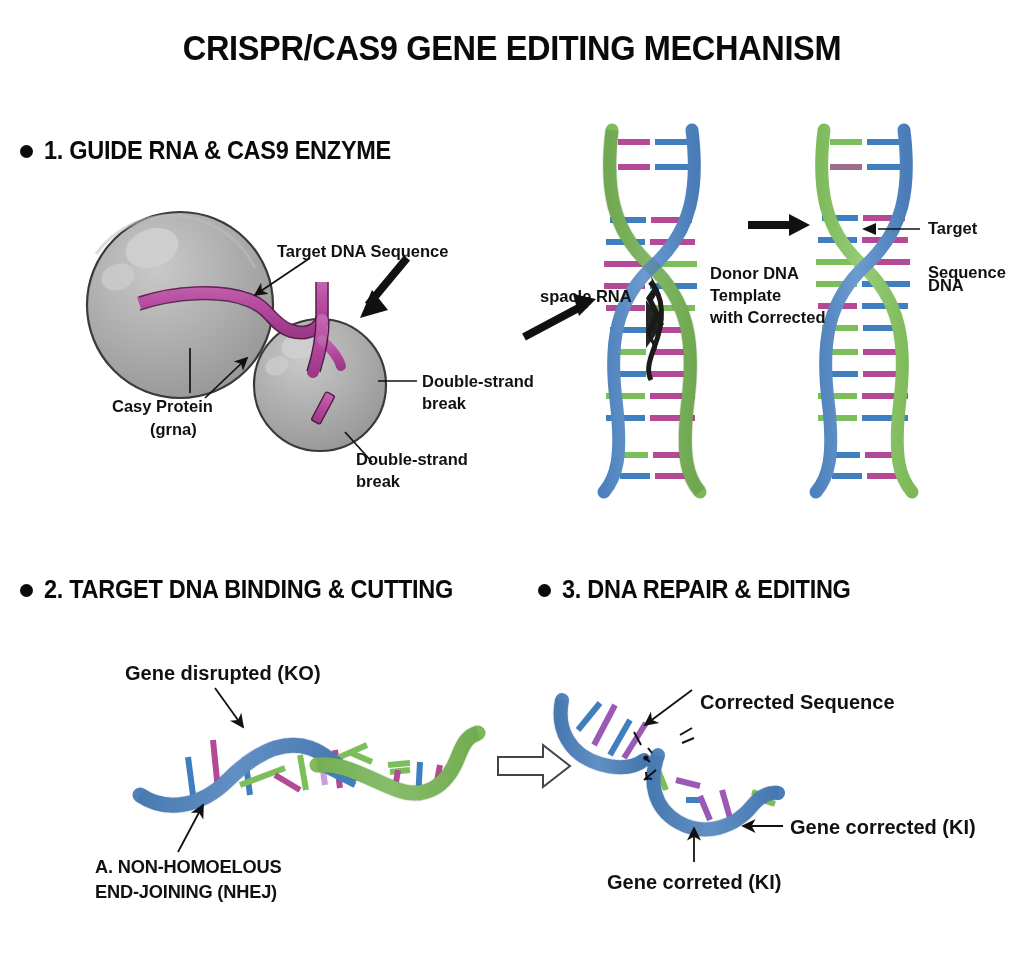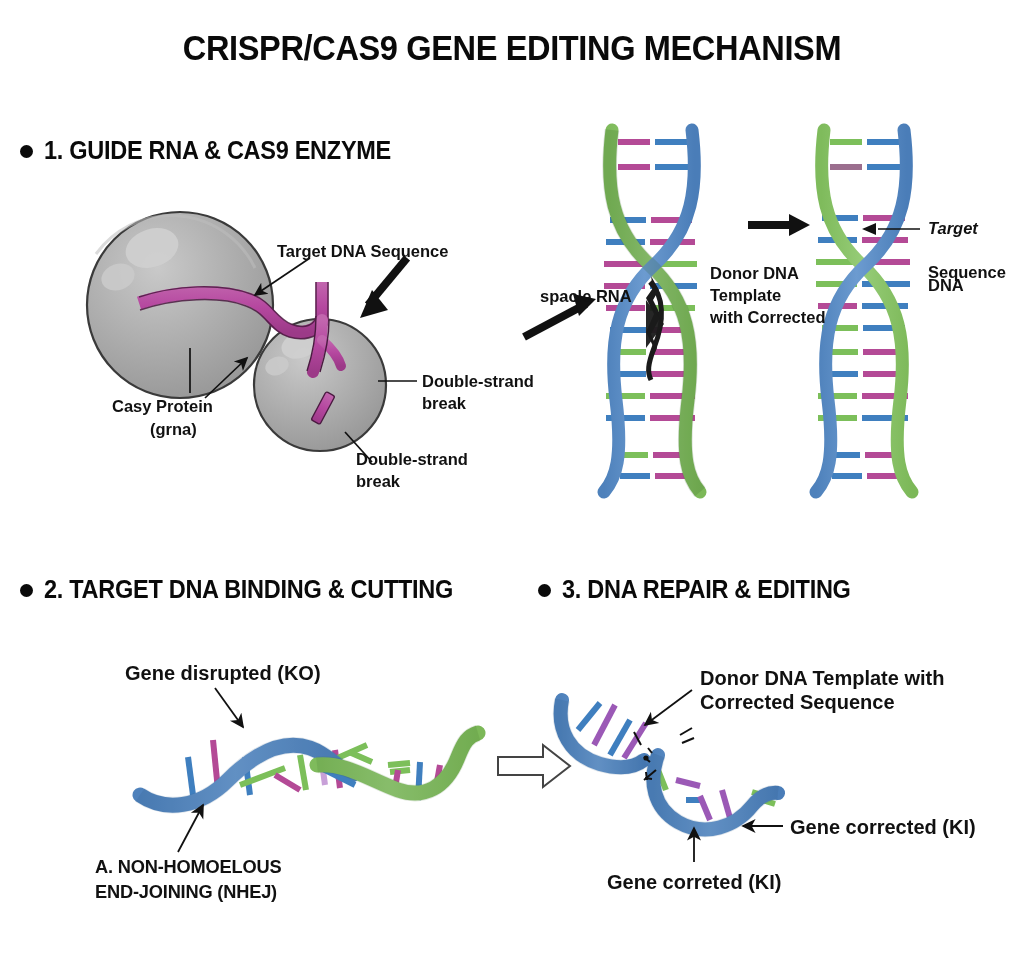--- a/index.html
+++ b/index.html
@@ -339,29 +339,28 @@
 
   <div class="txt label" style="left:356px;top:450px;">Double-strand</div>
   <div class="txt label" style="left:356px;top:472px;">break</div>
 
   <div class="txt label" style="left:528px;top:287px;margin-left:12px;">spacle RNA</div>
 
   <div class="txt label" style="left:710px;top:264px;text-align:right;">Donor DNA</div>
   <div class="txt label" style="left:710px;top:286px;">Template</div>
   <div class="txt label" style="left:710px;top:308px;text-align:center;">with Corrected</div>
 
-  <div class="txt label" style="left:928px;top:219px;font-style:italic;">Target</div>
+  <div class="txt label" style="left:928px;top:219px;">Target</div>
   <div class="txt label" style="left:928px;top:241px;margin-top:35px;">DNA</div>
   <div class="txt label" style="left:928px;top:263px;">Sequence</div>
 
   <div class="txt label big" style="left:125px;top:662px;">Gene disrupted (KO)</div>
 
   <div class="txt label caps" style="left:95px;top:856px;">A. NON-HOMOELOUS</div>
   <div class="txt label caps" style="left:95px;top:881px;">END-JOINING (NHEJ)</div>
 
-  <div class="txt label big" style="left:700px;top:667px;">Donor DNA Template with</div>
   <div class="txt label big" style="left:700px;top:691px;">Corrected Sequence</div>
 
   <div class="txt label big" style="left:790px;top:816px;">Gene corrected (KI)</div>
 
   <div class="txt label big" style="left:607px;top:871px;">Gene correted (KI)</div>
 
 </div>
 
 </body></html>

